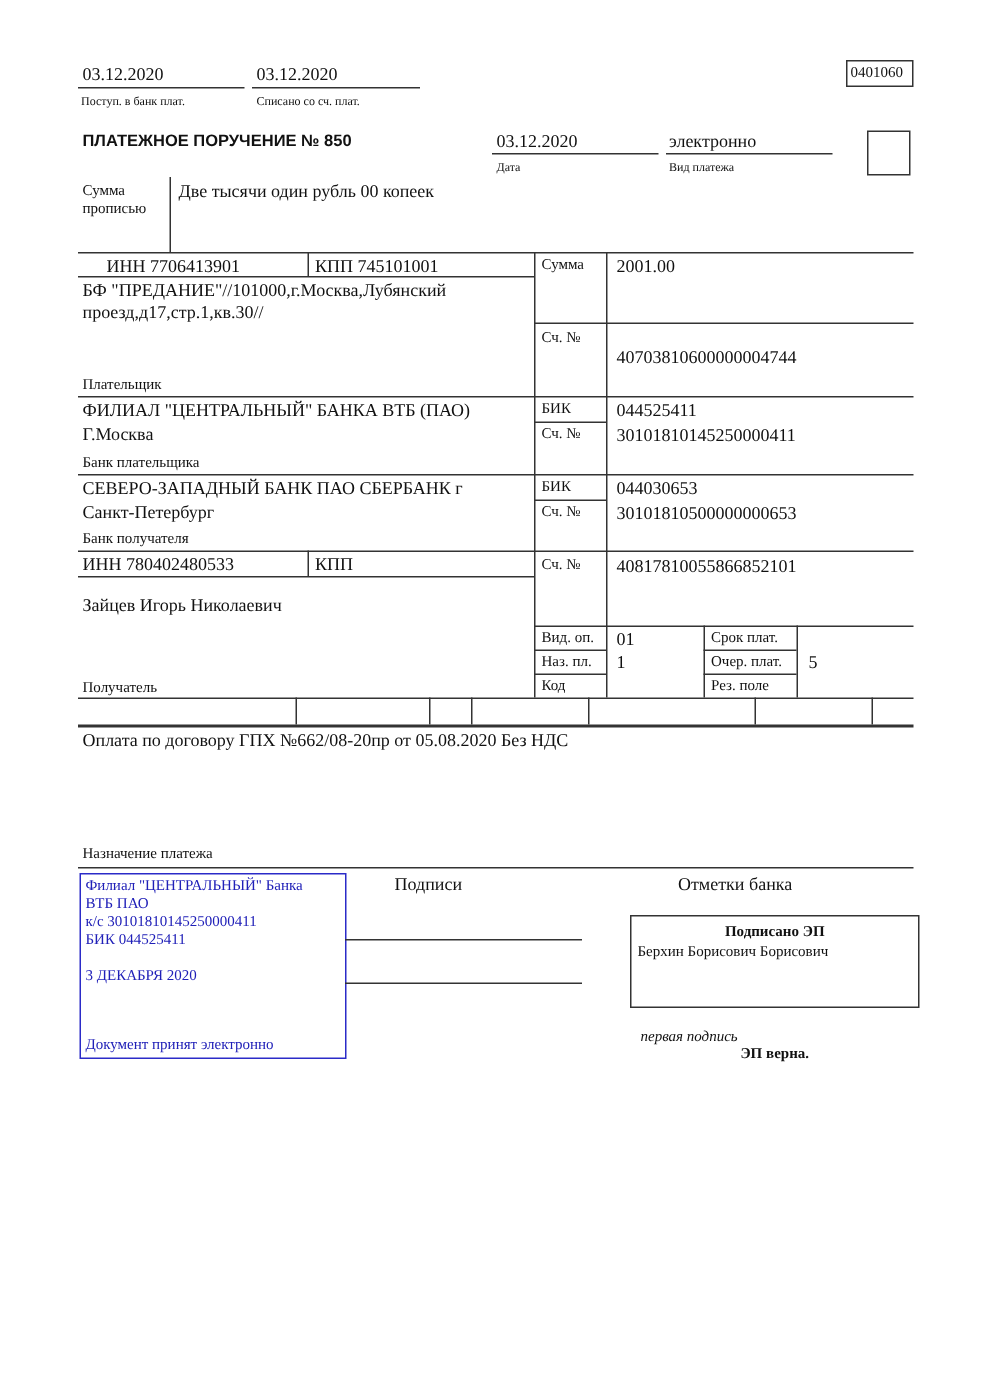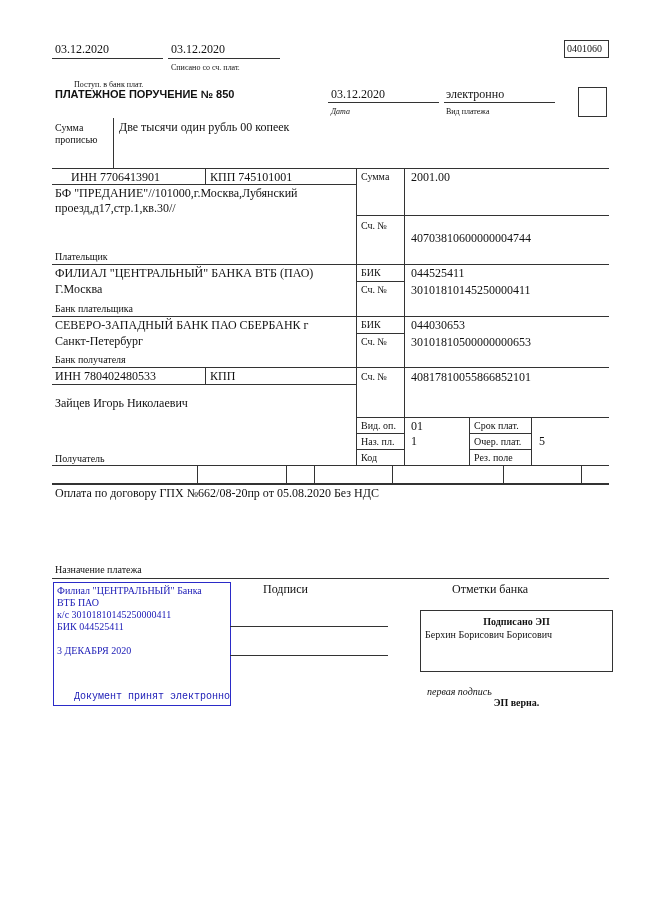--- a/index.html
+++ b/index.html
@@ -13,35 +13,35 @@
   .box{position:absolute;border:1px solid #333;box-sizing:border-box;}
   .sans{font-family:"Liberation Sans","DejaVu Sans",sans-serif;}
   .stamp{position:absolute;left:53px;top:582px;width:178px;height:124px;border:1.5px solid #2b2bc8;box-sizing:border-box;color:#2020b8;font-size:10px;line-height:12px;padding:2px 3px;}
   .esig{position:absolute;left:420px;top:610px;width:193px;height:62px;border:1px solid #333;box-sizing:border-box;font-size:10px;}
 </style>
 </head>
 <body>
 
 <div class="t val" style="left:55px;top:42px;">03.12.2020</div>
 <div class="hline" style="left:52px;top:58px;width:111px;"></div>
-<div class="t small" style="left:54px;top:80px;margin-left:20px;">Поступ. в банк плат.</div>
+<div class="t small" style="left:54px;top:63px;">Поступ. в банк плат.</div>
 
 <div class="t val" style="left:171px;top:42px;">03.12.2020</div>
 <div class="hline" style="left:168px;top:58px;width:112px;"></div>
 <div class="t small" style="left:171px;top:63px;">Списано со сч. плат.</div>
 
 <div class="box" style="left:564px;top:40px;width:45px;height:18px;">
   <div class="t lbl" style="left:2px;top:2px;">0401060</div>
 </div>
 
 <div class="t sans" style="left:55px;top:88px;font-size:11px;font-weight:bold;">ПЛАТЕЖНОЕ ПОРУЧЕНИЕ № 850</div>
 
 <div class="t val" style="left:331px;top:87px;">03.12.2020</div>
 <div class="hline" style="left:328px;top:102px;width:111px;"></div>
-<div class="t small" style="left:331px;top:107px;font-style:italic;">Дата</div>
+<div class="t small" style="left:331px;top:107px;">Дата</div>
 
 <div class="t val" style="left:446px;top:87px;">электронно</div>
 <div class="hline" style="left:444px;top:102px;width:111px;"></div>
 <div class="t small" style="left:446px;top:107px;">Вид платежа</div>
 
 <div class="box" style="left:578px;top:87px;width:29px;height:30px;"></div>
 
 <div class="t lbl" style="left:55px;top:122px;">Сумма</div>
 <div class="t lbl" style="left:55px;top:134px;">прописью</div>
 <div class="vline" style="left:113px;top:118px;height:50px;"></div>
@@ -125,21 +125,21 @@
 <div class="t lbl" style="left:55px;top:564px;">Назначение платежа</div>
 <div class="hline" style="left:52px;top:578px;width:557px;"></div>
 
 <div class="stamp">
   <div>Филиал "ЦЕНТРАЛЬНЫЙ" Банка</div>
   <div>ВТБ ПАО</div>
   <div>к/с 30101810145250000411</div>
   <div>БИК 044525411</div>
   <div style="height:12px;"></div>
   <div>3 ДЕКАБРЯ 2020</div>
-  <div class="t" style="left:20px;bottom:2px;font-family:Liberation Mono, monospace;">Документ принят электронно</div>
+  <div class="t" style="left:3px;bottom:2px;">Документ принят электронно</div>
 </div>
 
 <div class="t val" style="left:263px;top:582px;">Подписи</div>
 <div class="hline" style="left:230px;top:626px;width:158px;"></div>
 <div class="hline" style="left:230px;top:655px;width:158px;"></div>
 <div class="t val" style="left:452px;top:582px;">Отметки банка</div>
 
 <div class="esig">
   <div style="text-align:center;font-weight:bold;margin-top:5px;">Подписано ЭП</div>
   <div style="margin-left:4px;margin-top:2px;">Берхин Борисович Борисович</div>

